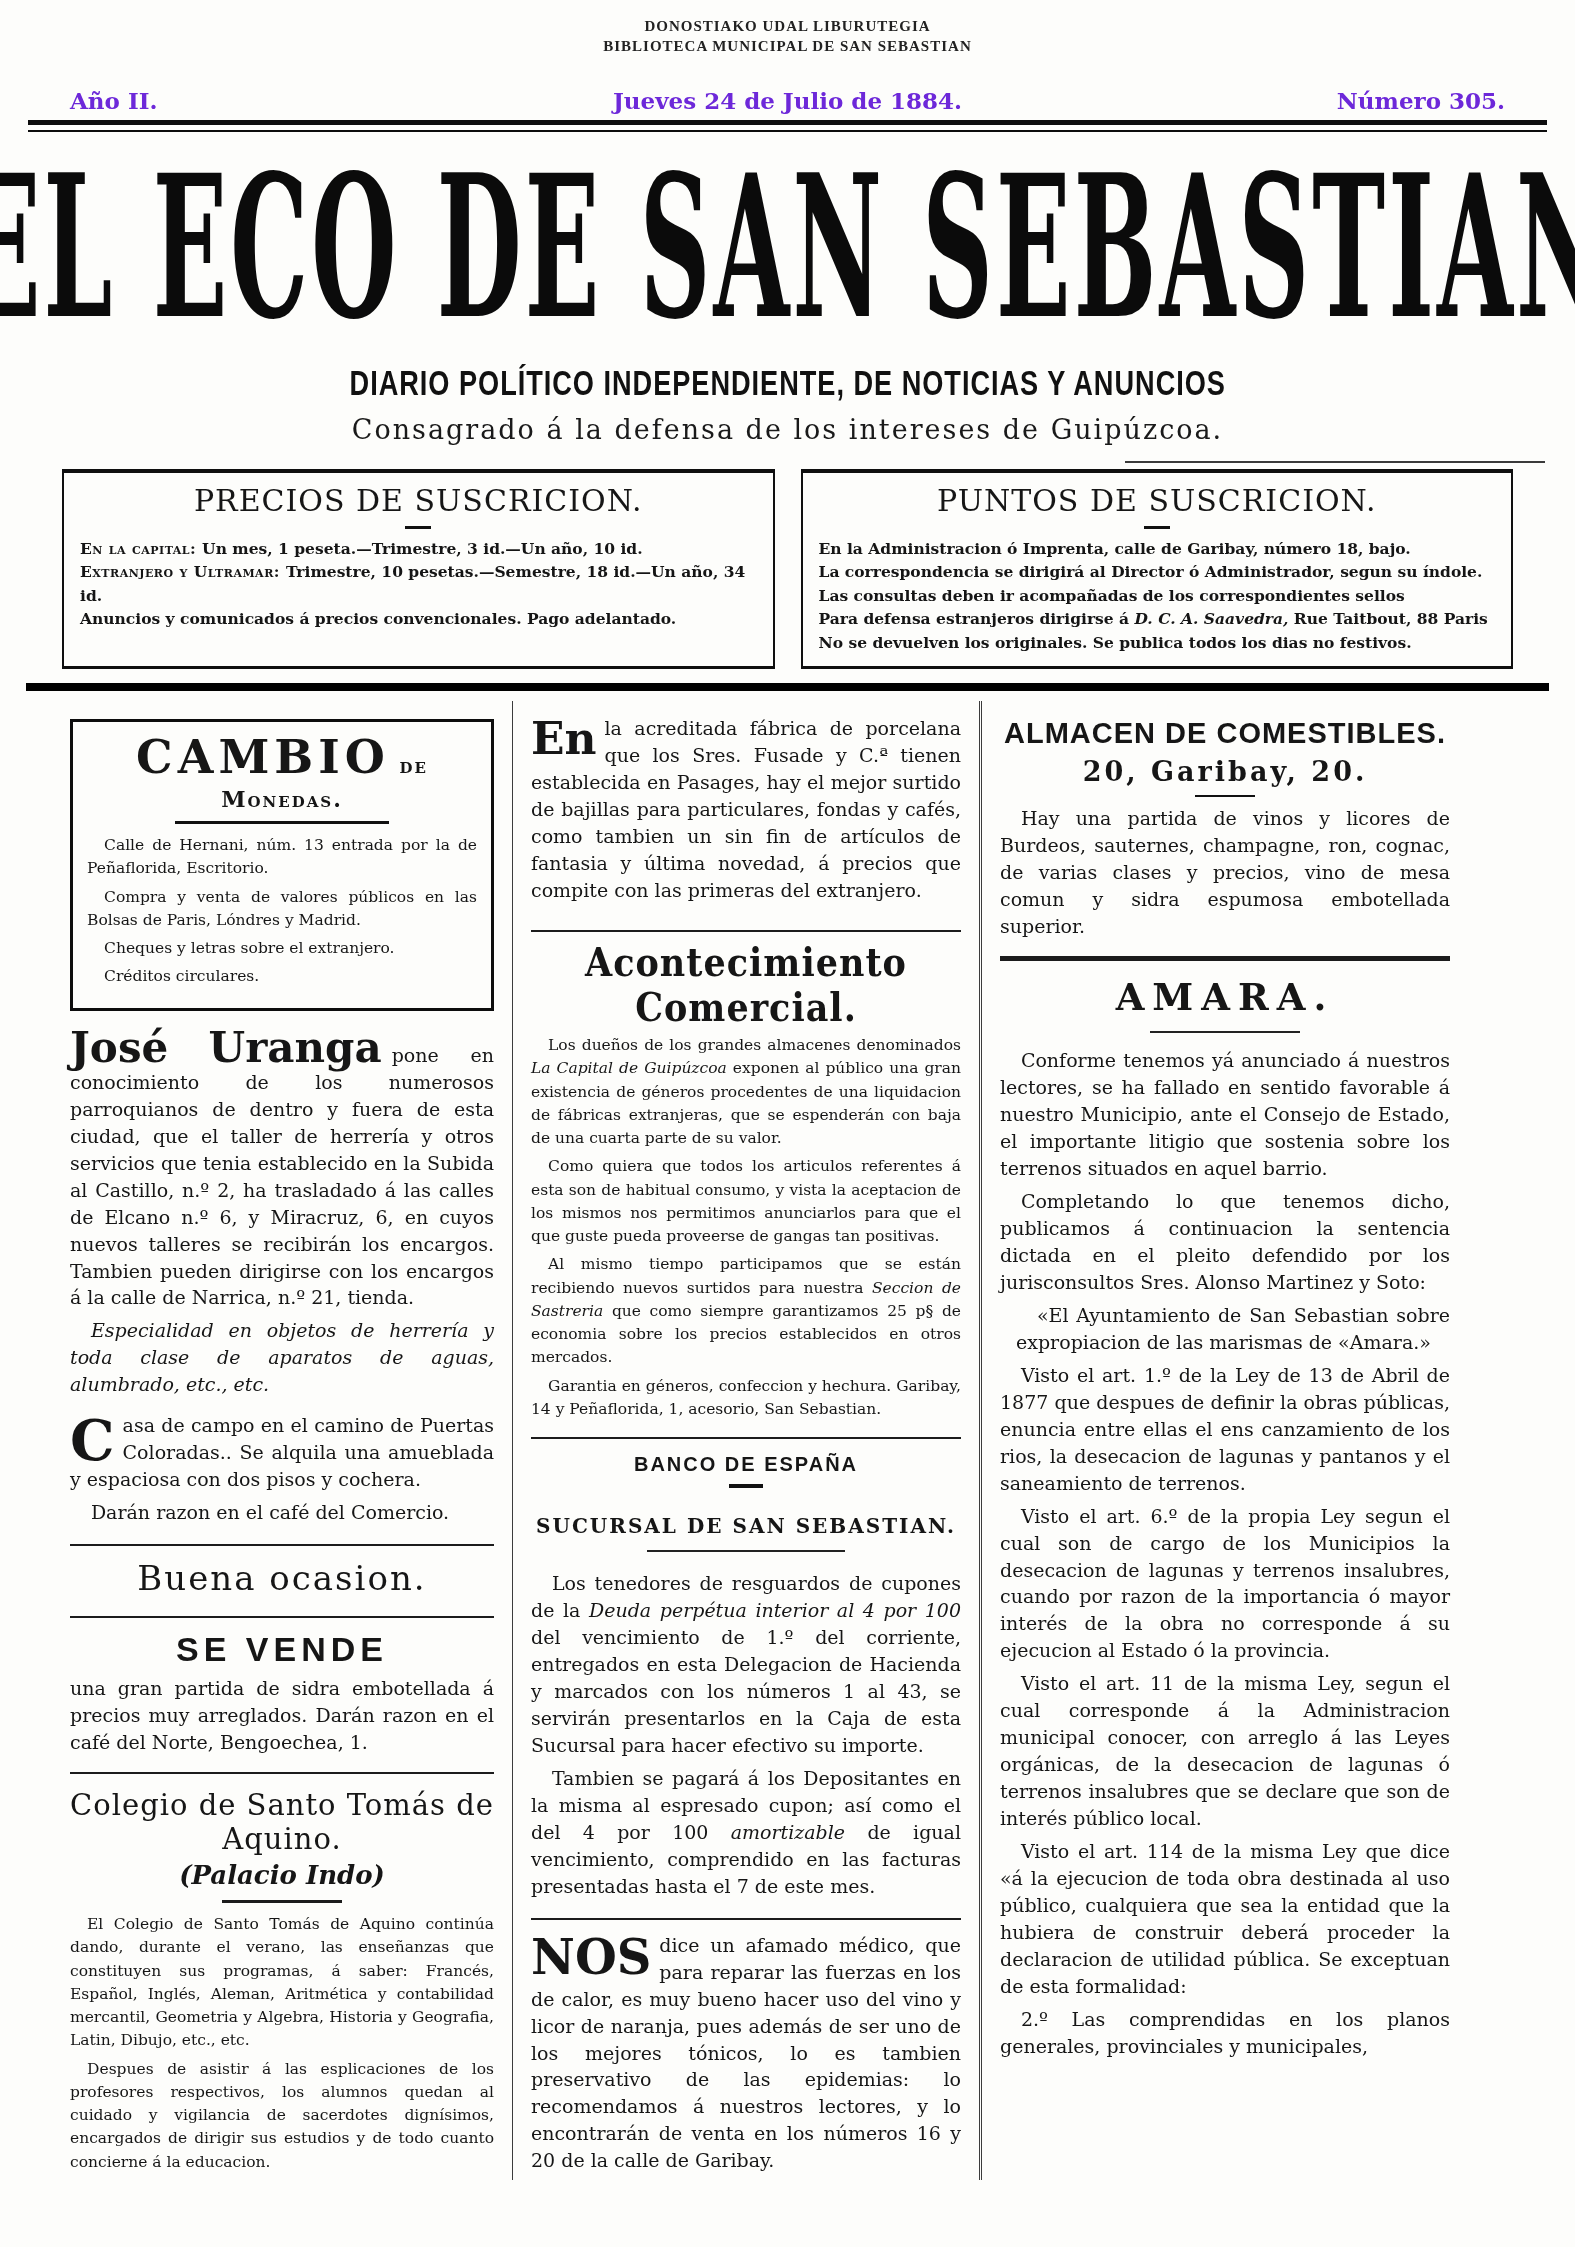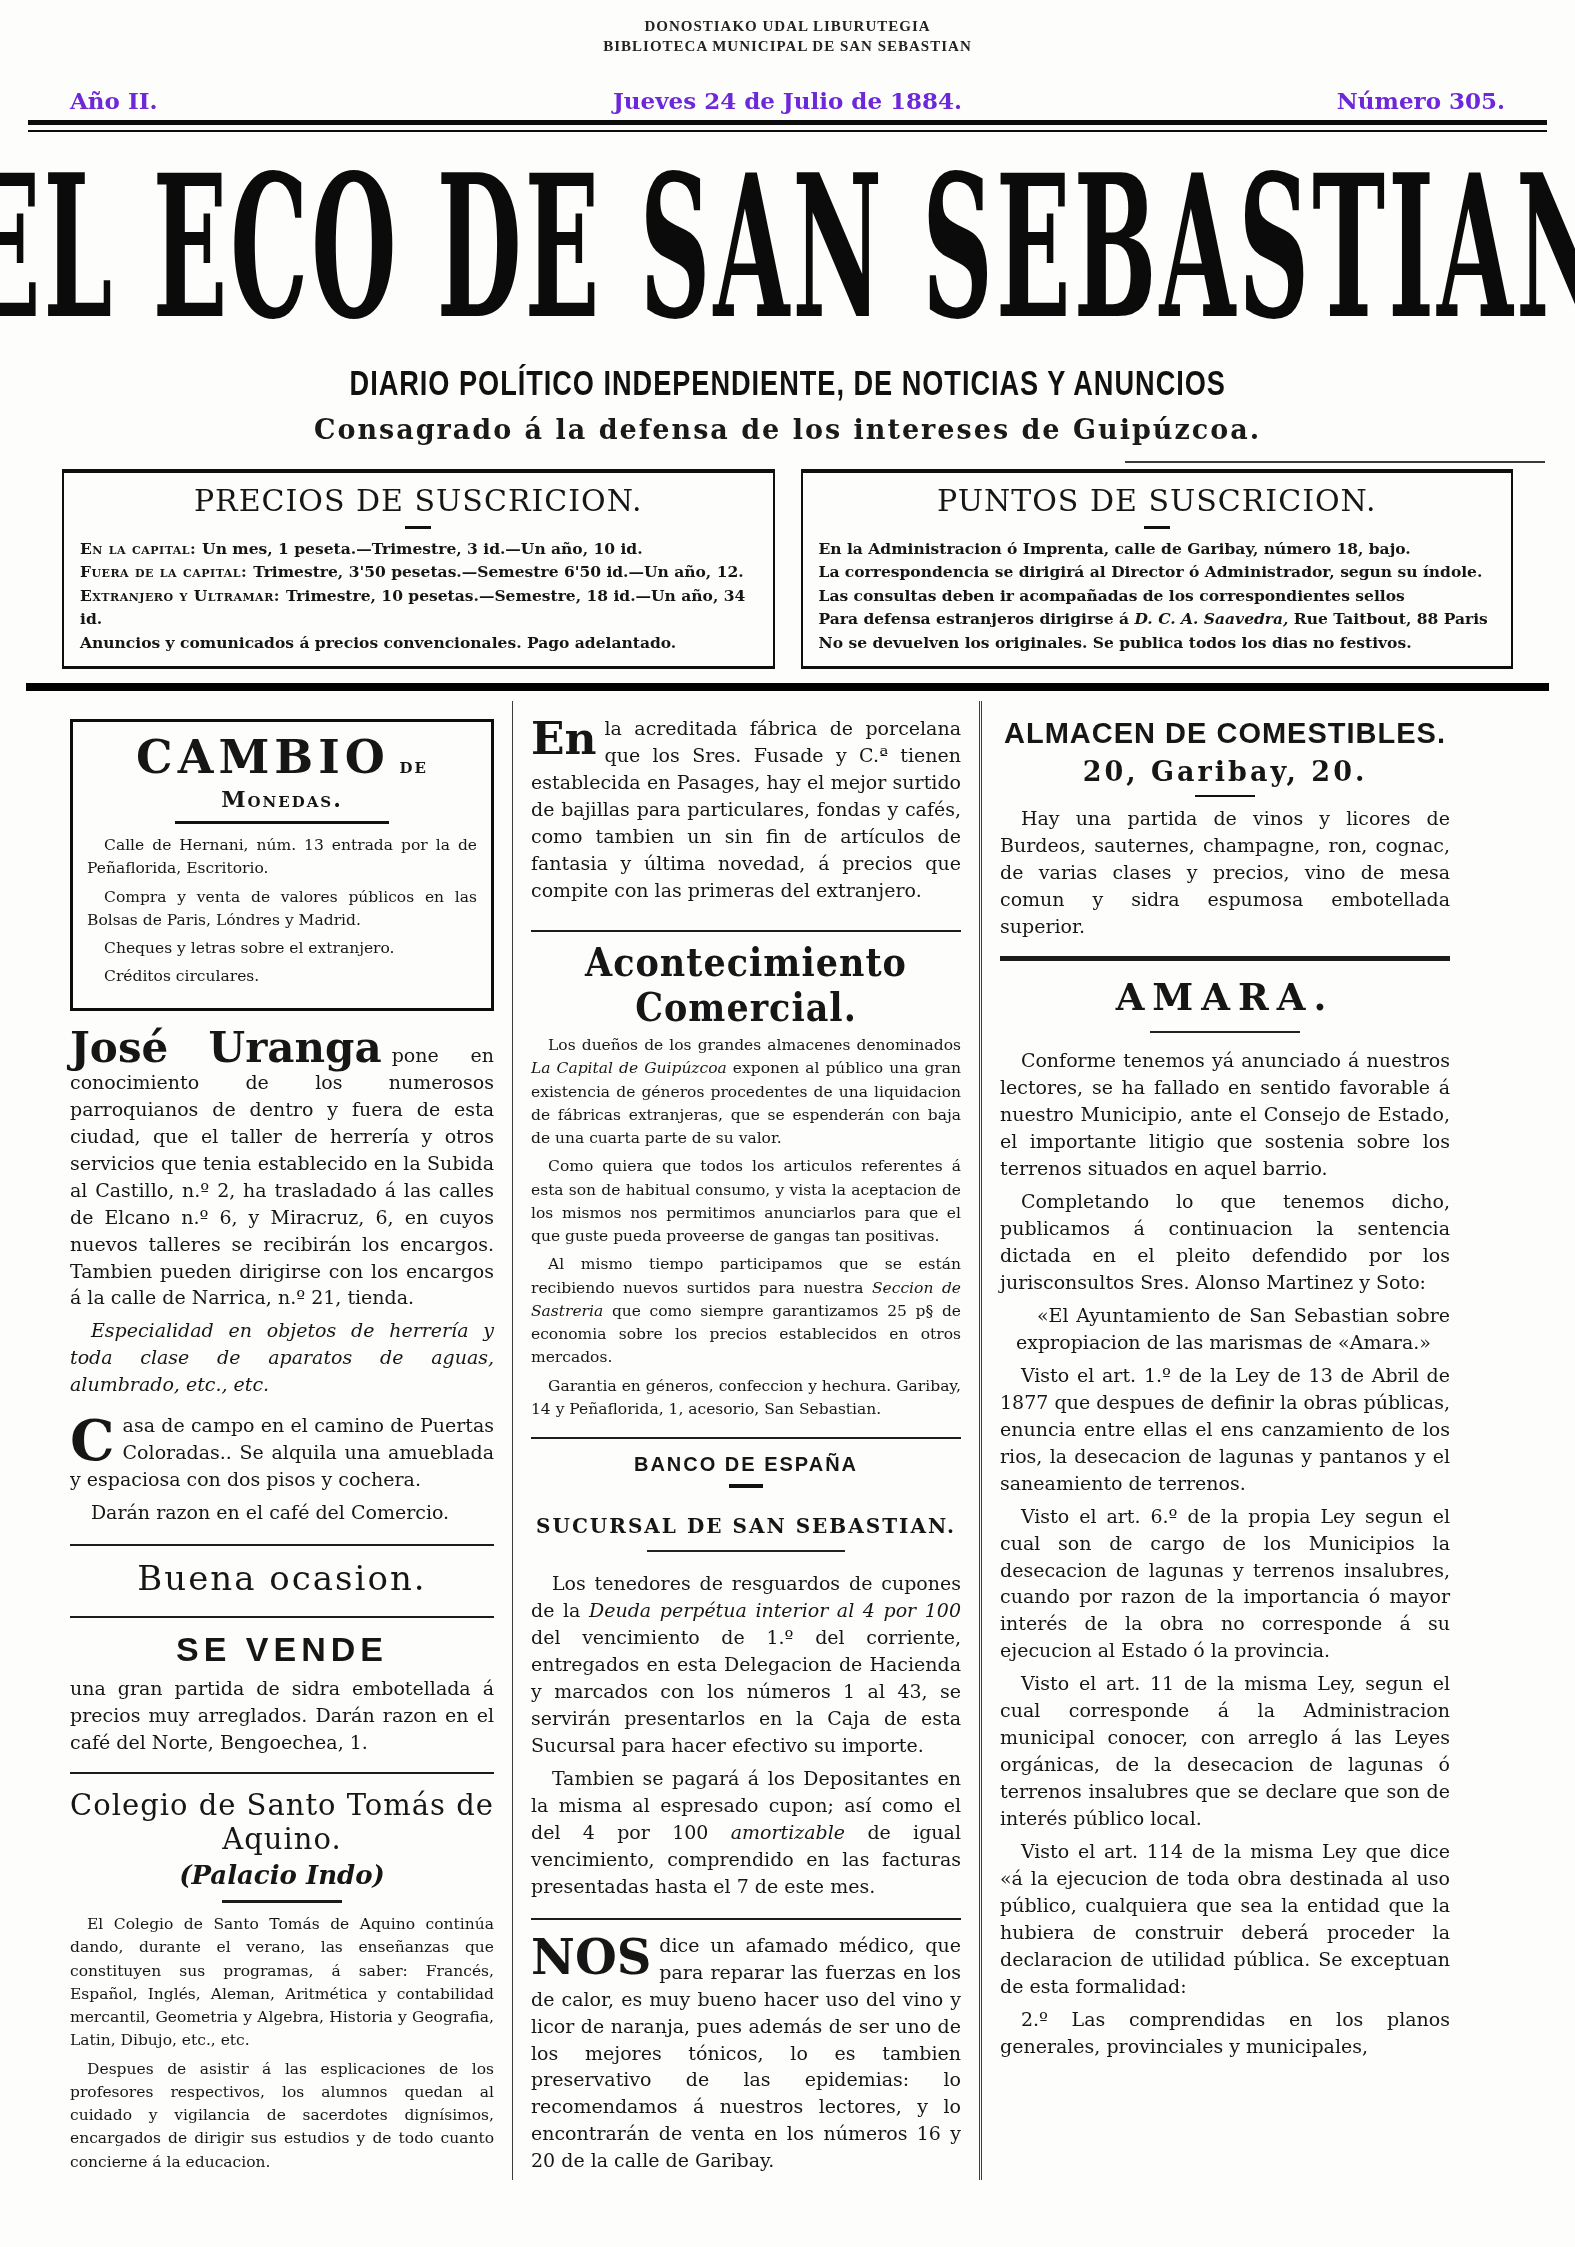--- a/index.html
+++ b/index.html
@@ -26,21 +26,21 @@
   .masthead-title{
      font-family:"DejaVu Serif",serif; font-weight:bold; font-size:96px; letter-spacing:3px;
      white-space:nowrap; display:inline-block; transform:scale(1.02,2.05); transform-origin:center;
      color:#0b0b0b;
   }
   .subtitle-wrap{ text-align:center; margin-top:4px;}
   .masthead-sub{
      display:inline-block; font-family:"Liberation Sans",sans-serif; font-weight:bold;
      font-size:28px; letter-spacing:1px; transform:scale(0.97,1.25); transform-origin:center; color:#111;
   }
-  .masthead-motto{ text-align:center; font-size:27px; font-weight:bold; letter-spacing:2px; margin-top:14px; color:#1a1a1a;}
+  .masthead-motto{ text-align:center; font-size:27px; font-weight:normal; letter-spacing:2px; margin-top:14px; color:#1a1a1a;}
   .rule-squiggle{ border-top:2px solid #3a3a3a; width:420px; margin:16px 30px 0 auto;}
   
   .subs-row{ display:flex; gap:26px; padding:6px 62px 0 62px;}
   .subs-box{ flex:1; border:2px solid #0f0f0f; border-top-width:4px; border-bottom-width:3px; padding:8px 16px 12px 16px;}
   .subs-title{ text-align:center; font-size:30px; font-weight:normal; letter-spacing:1px; margin:2px 0 0 0;}
   .dash{ width:26px; border-top:3px solid #111; margin:8px auto;}
   .subs-line{ font-size:15.5px; font-weight:bold; line-height:1.52; margin:0; text-align:left; color:#151515;}
   .rule-heavy{ margin:14px 26px 0 26px; border-top:8px solid #000;}
   
   .cols{ display:flex; align-items:stretch; padding:10px 52px 0 52px; }
@@ -101,21 +101,20 @@
     <span class="masthead-sub">DIARIO POLÍTICO INDEPENDIENTE, DE NOTICIAS Y ANUNCIOS</span>
   </div>
   <div class="masthead-motto">Consagrado á la defensa de los intereses de Guipúzcoa.</div>
   <div class="rule-squiggle"></div>
 
   <div class="subs-row">
     <div class="subs-box">
       <h3 class="subs-title">PRECIOS DE SUSCRICION.</h3>
       <div class="dash"></div>
       <p class="subs-line"><span style="font-variant: small-caps; letter-spacing: 0.5px;">En la capital: </span><span>Un mes, 1 peseta.—Trimestre, 3 id.—Un año, 10 id.</span></p>
-      <p class="subs-line"><span style="font-variant: small-caps; letter-spacing: 0.5px;">Fuera de la capital: </span><span>Trimestre, 3'50 pesetas.—Semestre 6'50 id.—Un año, 12.</span></p>
       <p class="subs-line"><span style="font-variant: small-caps; letter-spacing: 0.5px;">Extranjero y Ultramar: </span><span>Trimestre, 10 pesetas.—Semestre, 18 id.—Un año, 34 id.</span></p>
       <p class="subs-line"><span>Anuncios y comunicados á precios convencionales. Pago adelantado.</span></p>
     </div>
     <div class="subs-box">
       <h3 class="subs-title">PUNTOS DE SUSCRICION.</h3>
       <div class="dash"></div>
       <p class="subs-line"><span>En la Administracion ó Imprenta, calle de Garibay, número 18, bajo.</span></p>
       <p class="subs-line"><span>La correspondencia se dirigirá al Director ó Administrador, segun su índole.</span></p>
       <p class="subs-line"><span>Las consultas deben ir acompañadas de los correspondientes sellos</span></p>
       <p class="subs-line"><span>Para defensa estranjeros dirigirse á </span><span style="font-style: italic;">D. C. A. Saavedra,</span><span> Rue Taitbout, 88 Paris</span></p>

